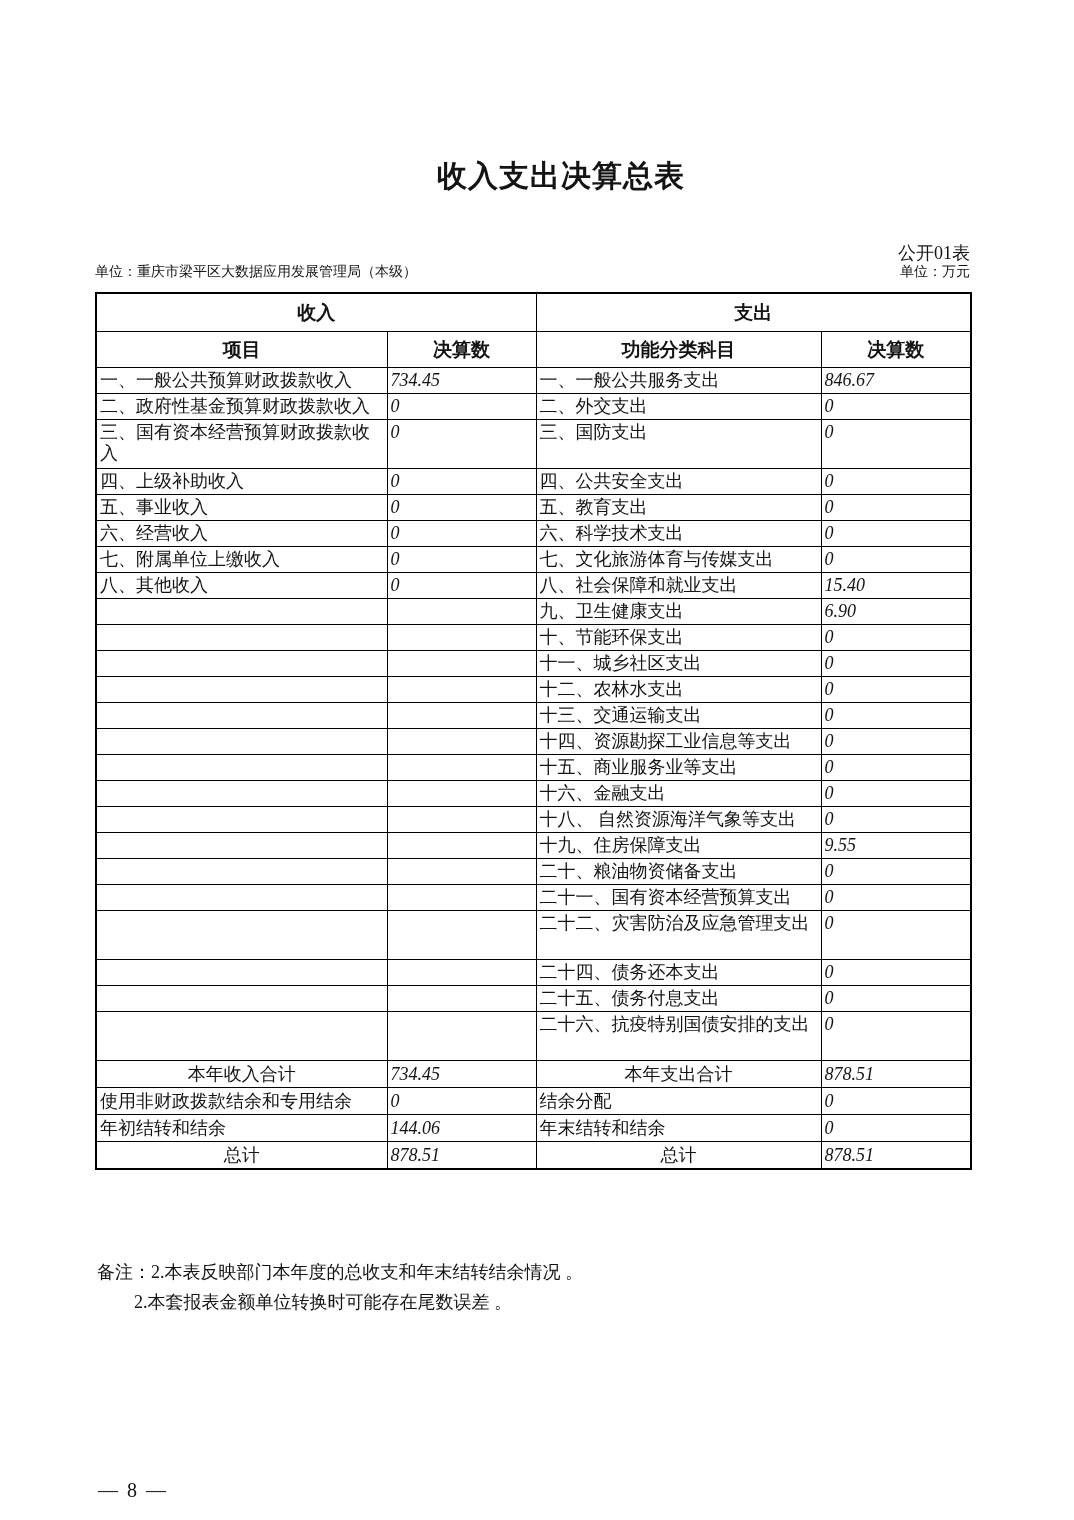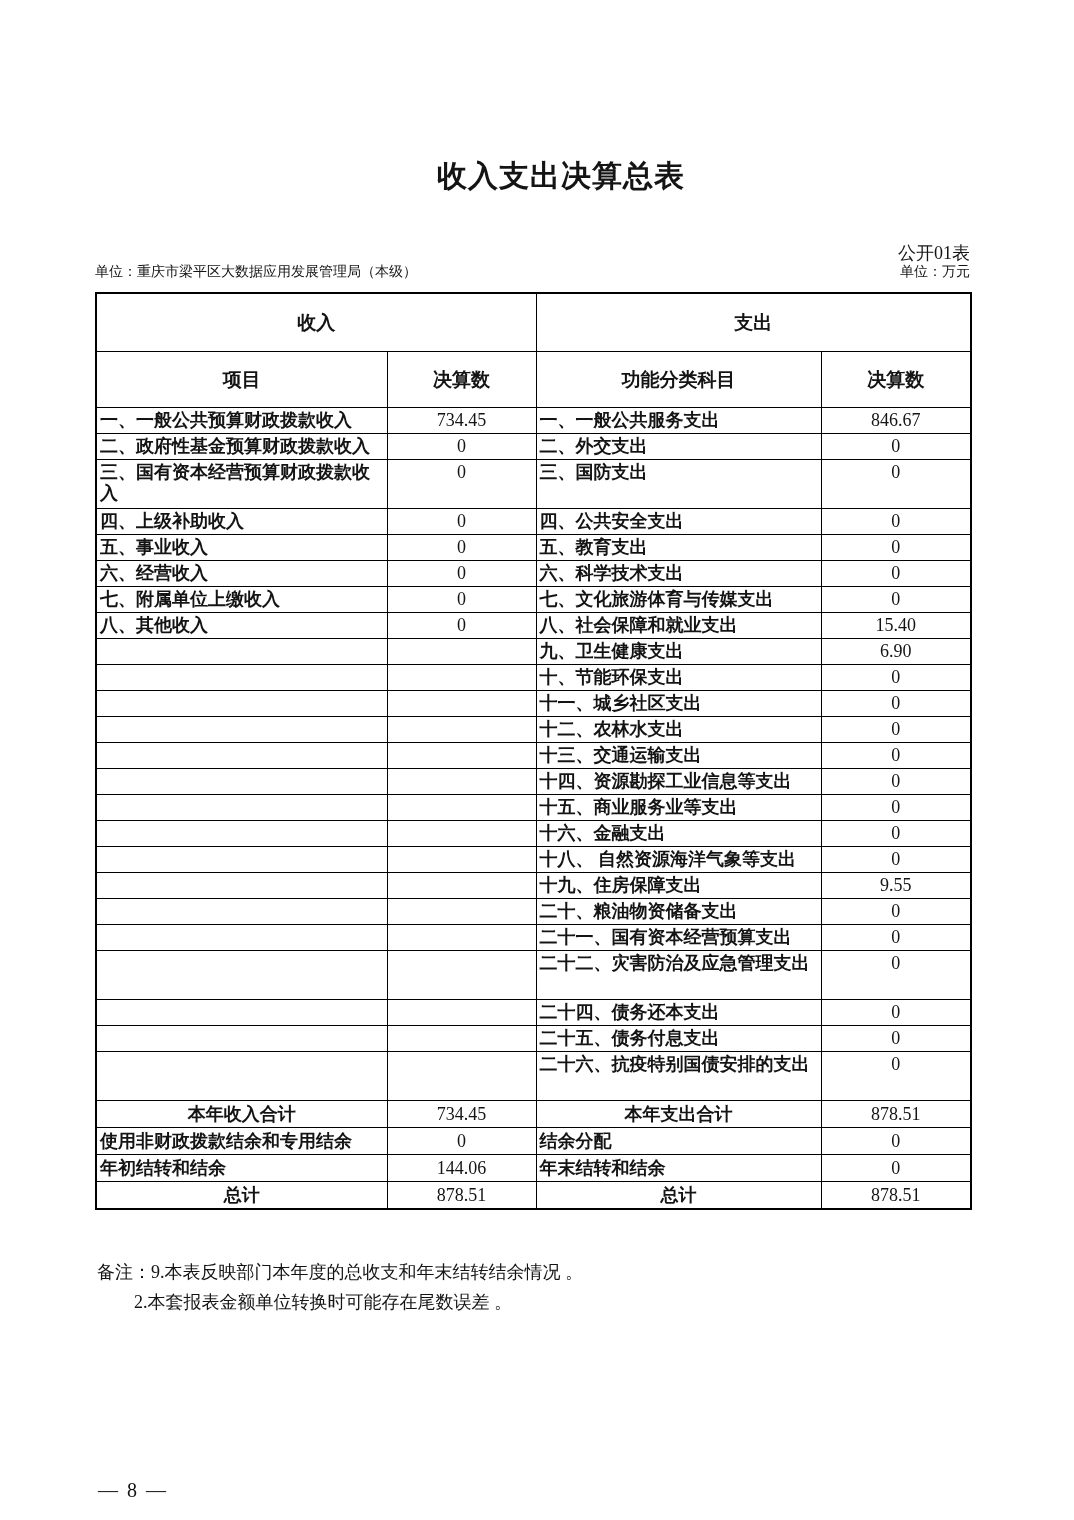--- a/index.html
+++ b/index.html
@@ -54,41 +54,42 @@
   }
   table.budget th, table.budget td {
     border: 1px solid #000;
     overflow: hidden;
   }
   thead th {
     font-size: 19px;
     font-weight: bold;
     text-align: center;
     vertical-align: middle;
-    padding: 14px;
+    padding: 4px;
   }
   thead tr.section-row th { height: 29px; }
   thead tr.cols-row th { height: 27px; }
   tbody td {
     font-size: 18px;
     line-height: 21px;
     vertical-align: top;
     padding: 2px 3px 1px 3px;
   }
   tbody tr { height: 26px; }
   tbody tr.tall { height: 49px; margin-top: 20px; }
   tbody tr.summary { height: 27px; }
   td.item {
     text-align: left;
-    font-weight: bold;
+    font-weight: normal;
   }
   td.value {
-    text-align: center;
+    text-align: left;
     font-weight: normal;
     font-family: "Liberation Serif", "DejaVu Serif", serif;
+    font-style: italic;
   }
   tr.summary td { vertical-align: middle; }
   td.center { text-align: center; }
   .notes {
     position: absolute;
     top: 1257px;
     left: 97px;
     font-size: 18px;
     line-height: 30px;
   }
@@ -298,17 +299,17 @@
       <tr class="summary">
     <td class="item center">总计</td>
     <td class="value">878.51</td>
     <td class="item center">总计</td>
     <td class="value">878.51</td>
   </tr>
     </tbody>
 </table>
 
 <div class="notes">
-  <div class="note-line-1">备注：9.本表反映部门本年度的总收支和年末结转结余情况 。</div>
+  <div class="note-line-1">备注：2.本表反映部门本年度的总收支和年末结转结余情况 。</div>
   <div class="note-line-2">2.本套报表金额单位转换时可能存在尾数误差 。</div>
 </div>
 
 <div class="page-number">— 8 —</div>
 
 </body></html>

